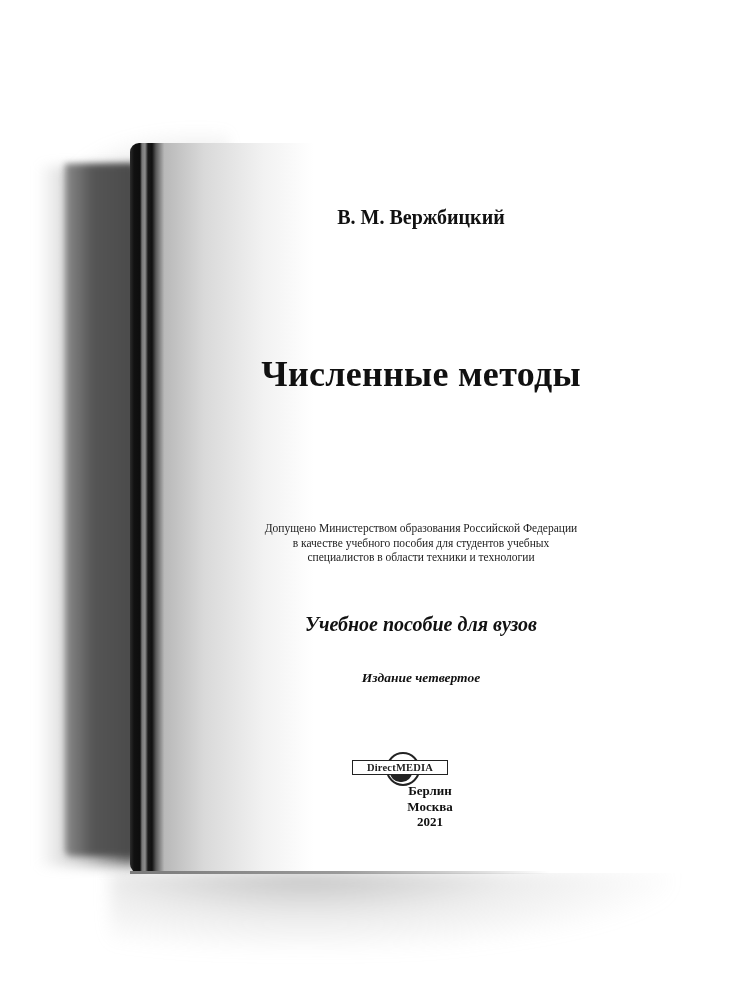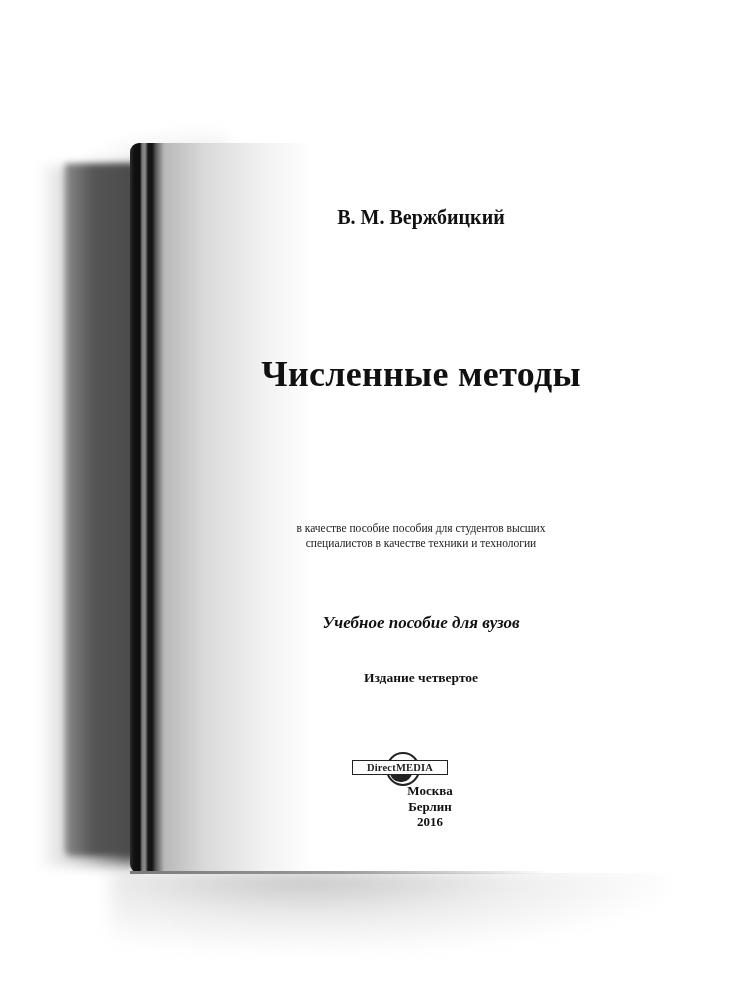--- a/index.html
+++ b/index.html
@@ -46,22 +46,22 @@
     }
     .bottom-edge {
       position:absolute; left:0; top:728px; width:420px; height:3px;
       background:linear-gradient(to right, #7a7a7a 0%, #9a9a9a 50%, rgba(200,200,200,0) 100%);
     }
     .text-block { position:absolute; left:0; width:530px; text-align:center; }
     .author { top:63px; font-size:20px; font-weight:bold; left:-8px; }
     .title { top:210px; font-size:36px; font-weight:bold; letter-spacing:0.3px; left:-8px; }
     .subtitle { top:272px; font-size:19px; font-weight:bold; line-height:23px; left:-8px; }
     .approval { top:378px; font-size:11.5px; line-height:14.5px; color:#222; left:-8px; }
-    .series { top:470px; font-size:17px; font-weight:bold; font-style:italic; left:-8px; }
-    .edition { top:527px; font-size:13.5px; font-weight:bold; left:-8px; }
+    .series { top:470px; font-size:20px; font-weight:bold; font-style:italic; left:-8px; }
+    .edition { top:527px; font-size:13.5px; font-weight:bold; font-style:italic; left:-8px; }
     .logo {
       position:absolute; left:188px; top:612px; width:98px; height:24px;padding-left:44px;
     }
     .logo-arc {
       position:absolute; left:34px; top:-3px; width:30px; height:30px; border:2px solid #222;
       border-radius:50%; background:#fff;
     }
     .logo-arc-inner {
       position:absolute; left:38px; top:17px; width:22px; height:10px; background:#222; border-radius:0 0 11px 11px;
     }
@@ -79,33 +79,34 @@
   <div class="shadow-left"></div>
   <div class="shadow-left-dark"></div>
   <div class="shadow-bottom"></div>
 
   <div class="book">
     <div class="spine"></div>
     <div class="page">
       <div class="text-block author">В. М. Вержбицкий</div>
       <div class="text-block title">Численные методы</div>
       <div class="text-block approval">
-        <div>в качестве пособие пособия для студентов высших</div>
-        <div>специалистов в качестве техники и технологии</div>
+        <div>Допущено Министерством образования Российской Федерации</div>
+        <div>в качестве учебного пособия для студентов учебных</div>
+        <div>специалистов в области техники и технологии</div>
       </div>
       <div class="text-block series">Учебное пособие для вузов</div>
       <div class="text-block edition">Издание четвертое</div>
 
       <div class="logo">
         <div class="logo-arc"></div>
         <div class="logo-arc-inner"></div>
         <div class="logo-box">DirectMEDIA</div>
       </div>
 
       <div class="text-block place">
+        <div>Берлин</div>
         <div>Москва</div>
-        <div>Берлин</div>
-        <div>2016</div>
+        <div>2021</div>
       </div>
     </div>
     <div class="bottom-edge"></div>
   </div>
 </div>
 
 </body></html>

